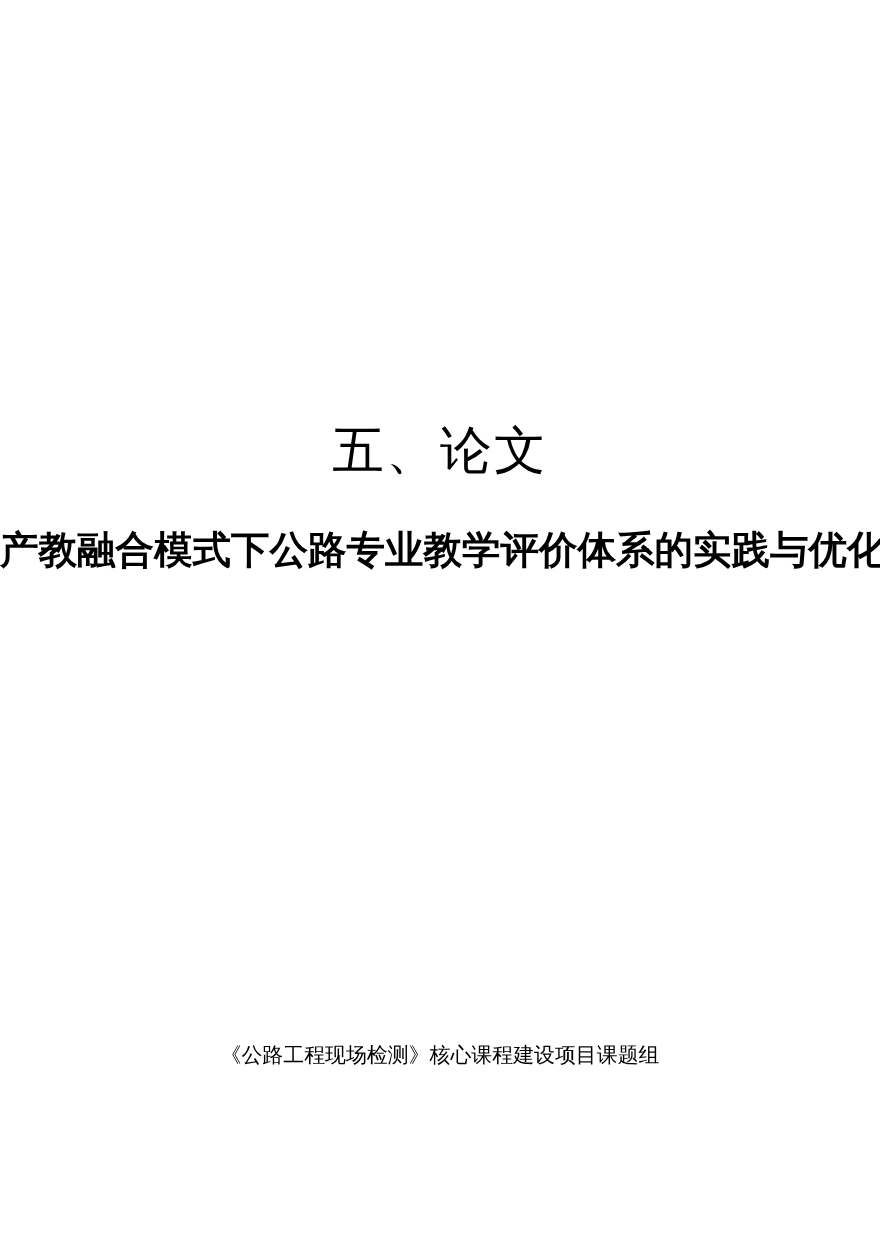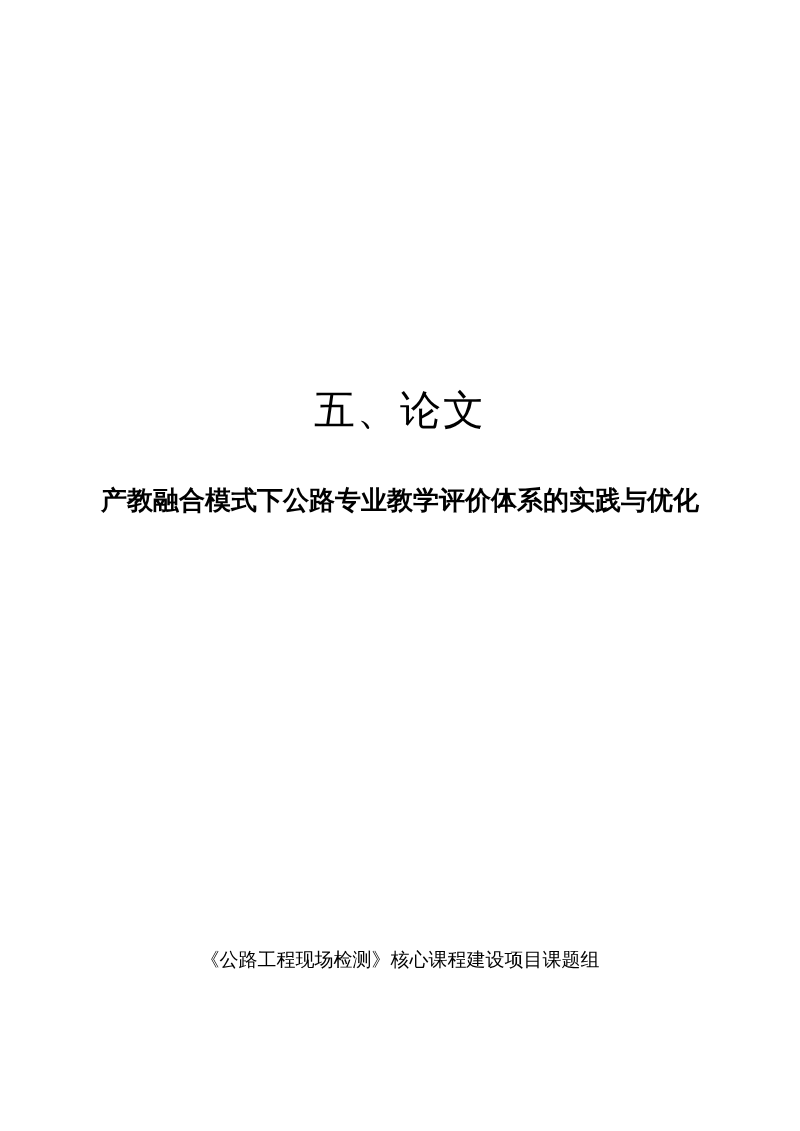--- a/index.html
+++ b/index.html
@@ -15,33 +15,33 @@
     overflow: hidden;
     font-family: "Liberation Serif", "DejaVu Serif", serif;
     color: #000000;
   }
   .section-title {
     position: absolute;
     top: 391px;
     left: 0;
     width: 100%;
     text-align: center;
-    font-size: 41px;
+    font-size: 47px;
     line-height: 38px;
     font-weight: 400;
     letter-spacing: 2px;
     white-space: nowrap;
   }
   .paper-title {
     position: absolute;
     top: 487px;
     left: 0;
     width: 100%;
     text-align: center;
-    font-size: 26px;
+    font-size: 35px;
     line-height: 27px;
     font-weight: 700;
     letter-spacing: 0px;
     white-space: nowrap;
   }
   .author-line {
     position: absolute;
     top: 948px;
     left: 0;
     width: 100%;

